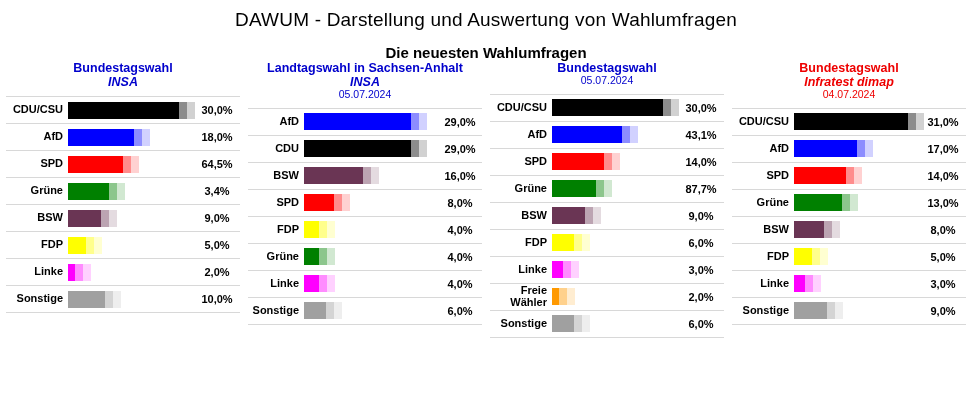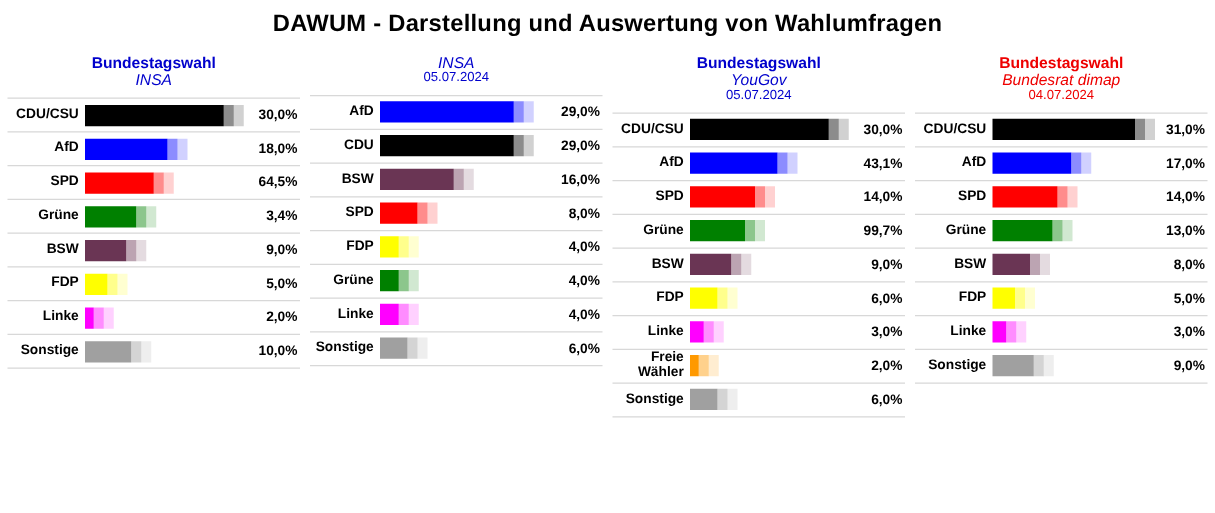--- a/index.html
+++ b/index.html
@@ -7,21 +7,21 @@
     width:972px;height:410px;
     background:#ffffff;
     font-family:"Liberation Sans", sans-serif;
     color:#000;
     overflow:hidden;
   }
   .page{position:relative;width:972px;height:410px;}
   .title{
     text-align:center;
     font-size:19px;
-    font-weight:bold;
+    font-weight:normal;
     letter-spacing:0.2px;
     margin-top:9px;
   }
   .navbar{
     text-align:center;
     margin-top:9px;
     font-size:10.5px;
     color:#2222cc;
   }
   .navbar a{
@@ -33,38 +33,38 @@
   .subtitle{
     text-align:center;
     font-size:15px;
     font-weight:bold;
     margin-top:13px;
   }
   .panels{
     display:flex;
     justify-content:space-between;
     align-items:flex-start;
-    margin-top:12px;
+    margin-top:0;
     padding:0 6px;
   }
   .panel{
     width:234px;
     box-sizing:border-box;
   }
   .panel-head{
     text-align:center;
     line-height:1.12;
   }
   .panel-title{
     font-size:12.5px;
     font-weight:bold;
   }
   .panel-inst{
     font-size:12.5px;
-    font-weight:normal;
+    font-weight:bold;
     font-style:italic;
   }
   .panel-date{
     font-size:10.5px;
   }
   .rows{
     margin-top:7px;
     border-top:1px solid #d8d8d8;
   }
   .row{
@@ -109,37 +109,38 @@
   }
   .shadow2{
     position:absolute;
     top:0;
     height:17px;
     opacity:0.18;
   }
   .value{
     width:44px;
     flex:0 0 44px;
-    text-align:right;
+    text-align:center;
     font-size:11px;
     font-weight:bold;
     padding-right:2px;
     box-sizing:border-box;
   }
   .panel2 .party{width:56px;flex:0 0 56px;}
   .panel2 .value{width:42px;flex:0 0 42px;}
 </style>
 </head>
 <body>
 
 <div class="page">
 
   <div class="title">DAWUM - Darstellung und Auswertung von Wahlumfragen</div>
 
 
+  <div class="subtitle">Die neuesten Wahlumfragen</div>
 
   <div class="panels">
     <div class="panel">
       <div class="panel-head">
         <div class="panel-title" style="color: rgb(0, 0, 204);">Bundestagswahl</div>
         <div class="panel-inst" style="color: rgb(0, 0, 204);">INSA</div>
       </div>
       <div class="rows">
           <div class="row">
             <div class="party">CDU/CSU</div>
@@ -226,20 +227,21 @@
                 <div class="shadow1" style="left: 37px; width: 8px; background: rgb(160, 160, 160);"></div>
                 <div class="shadow2" style="left: 45px; width: 8px; background: rgb(160, 160, 160);"></div>
               </div>
             </div>
             <div class="value">10,0%</div>
           </div>
         </div>
     </div>
     <div class="panel panel2">
       <div class="panel-head">
+        <div class="panel-title" style="color: rgb(0, 0, 204);">Landtagswahl in Sachsen-Anhalt</div>
         <div class="panel-inst" style="color: rgb(0, 0, 204);">INSA</div>
         <div class="panel-date" style="color: rgb(0, 0, 204);">05.07.2024</div>
       </div>
       <div class="rows">
           <div class="row">
             <div class="party">AfD</div>
             <div class="bararea">
               <div class="bar">
                 <div class="barmain" style="width: 107px; background: rgb(0, 0, 255);"></div>
                 <div class="shadow1" style="left: 107px; width: 8px; background: rgb(0, 0, 255);"></div>
@@ -323,21 +325,20 @@
                 <div class="shadow2" style="left: 30px; width: 8px; background: rgb(160, 160, 160);"></div>
               </div>
             </div>
             <div class="value">6,0%</div>
           </div>
         </div>
     </div>
     <div class="panel">
       <div class="panel-head">
         <div class="panel-title" style="color: rgb(0, 0, 204);">Bundestagswahl</div>
-        <div class="panel-inst" style="color: rgb(0, 0, 204);">YouGov</div>
         <div class="panel-date" style="color: rgb(0, 0, 204);">05.07.2024</div>
       </div>
       <div class="rows">
           <div class="row">
             <div class="party">CDU/CSU</div>
             <div class="bararea">
               <div class="bar">
                 <div class="barmain" style="width: 111px; background: rgb(0, 0, 0);"></div>
                 <div class="shadow1" style="left: 111px; width: 8px; background: rgb(0, 0, 0);"></div>
                 <div class="shadow2" style="left: 119px; width: 8px; background: rgb(0, 0, 0);"></div>
@@ -369,21 +370,21 @@
           </div>
           <div class="row">
             <div class="party">Grüne</div>
             <div class="bararea">
               <div class="bar">
                 <div class="barmain" style="width: 44px; background: rgb(0, 128, 0);"></div>
                 <div class="shadow1" style="left: 44px; width: 8px; background: rgb(0, 128, 0);"></div>
                 <div class="shadow2" style="left: 52px; width: 8px; background: rgb(0, 128, 0);"></div>
               </div>
             </div>
-            <div class="value">99,7%</div>
+            <div class="value">87,7%</div>
           </div>
           <div class="row">
             <div class="party">BSW</div>
             <div class="bararea">
               <div class="bar">
                 <div class="barmain" style="width: 33px; background: rgb(106, 53, 84);"></div>
                 <div class="shadow1" style="left: 33px; width: 8px; background: rgb(106, 53, 84);"></div>
                 <div class="shadow2" style="left: 41px; width: 8px; background: rgb(106, 53, 84);"></div>
               </div>
             </div>
@@ -431,21 +432,21 @@
                 <div class="shadow2" style="left: 30px; width: 8px; background: rgb(160, 160, 160);"></div>
               </div>
             </div>
             <div class="value">6,0%</div>
           </div>
         </div>
     </div>
     <div class="panel">
       <div class="panel-head">
         <div class="panel-title" style="color: rgb(238, 0, 0);">Bundestagswahl</div>
-        <div class="panel-inst" style="color: rgb(238, 0, 0);">Bundesrat dimap</div>
+        <div class="panel-inst" style="color: rgb(238, 0, 0);">Infratest dimap</div>
         <div class="panel-date" style="color: rgb(238, 0, 0);">04.07.2024</div>
       </div>
       <div class="rows">
           <div class="row">
             <div class="party">CDU/CSU</div>
             <div class="bararea">
               <div class="bar">
                 <div class="barmain" style="width: 114px; background: rgb(0, 0, 0);"></div>
                 <div class="shadow1" style="left: 114px; width: 8px; background: rgb(0, 0, 0);"></div>
                 <div class="shadow2" style="left: 122px; width: 8px; background: rgb(0, 0, 0);"></div>

